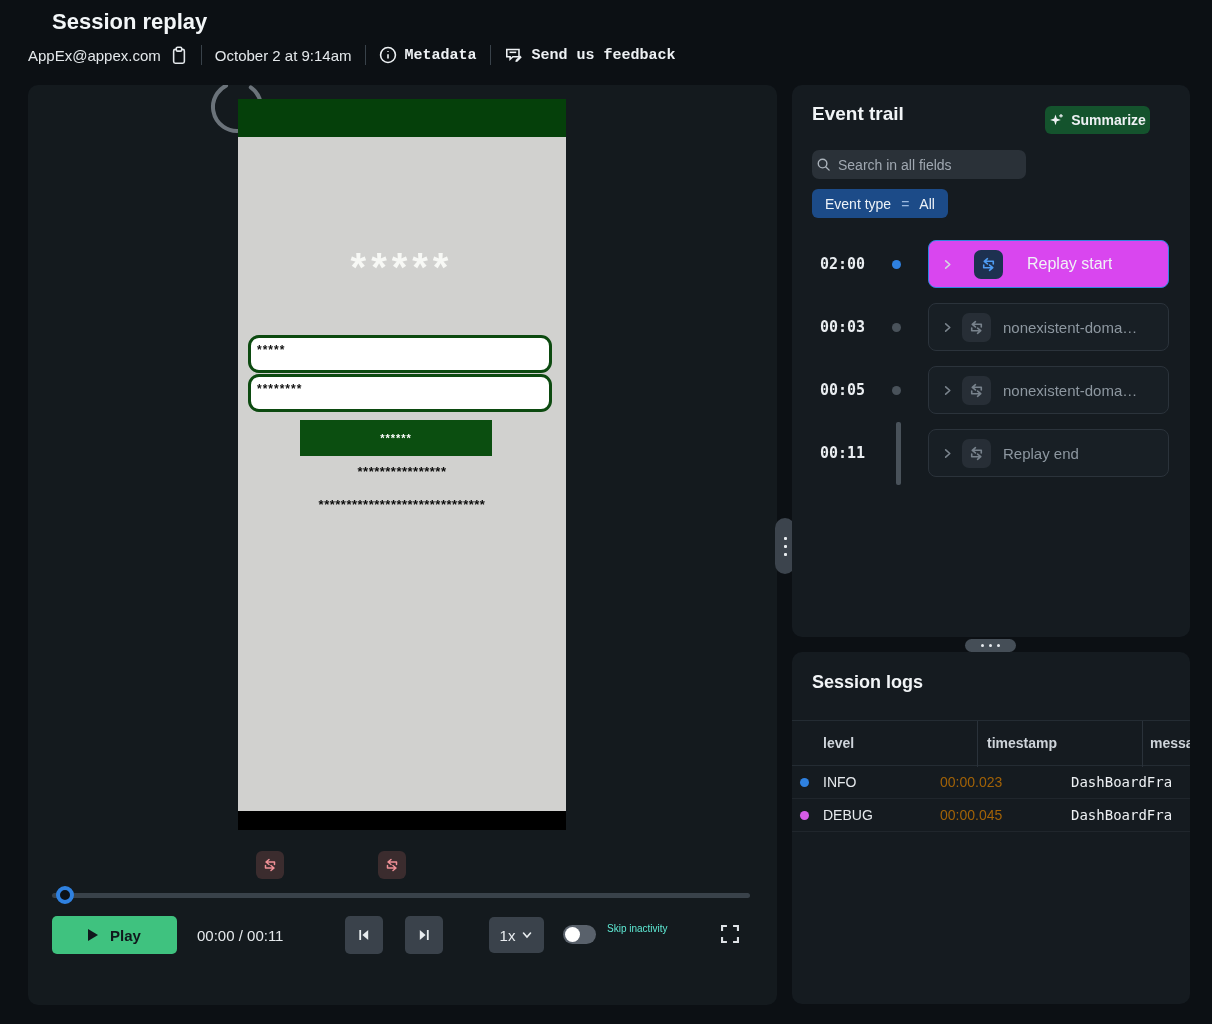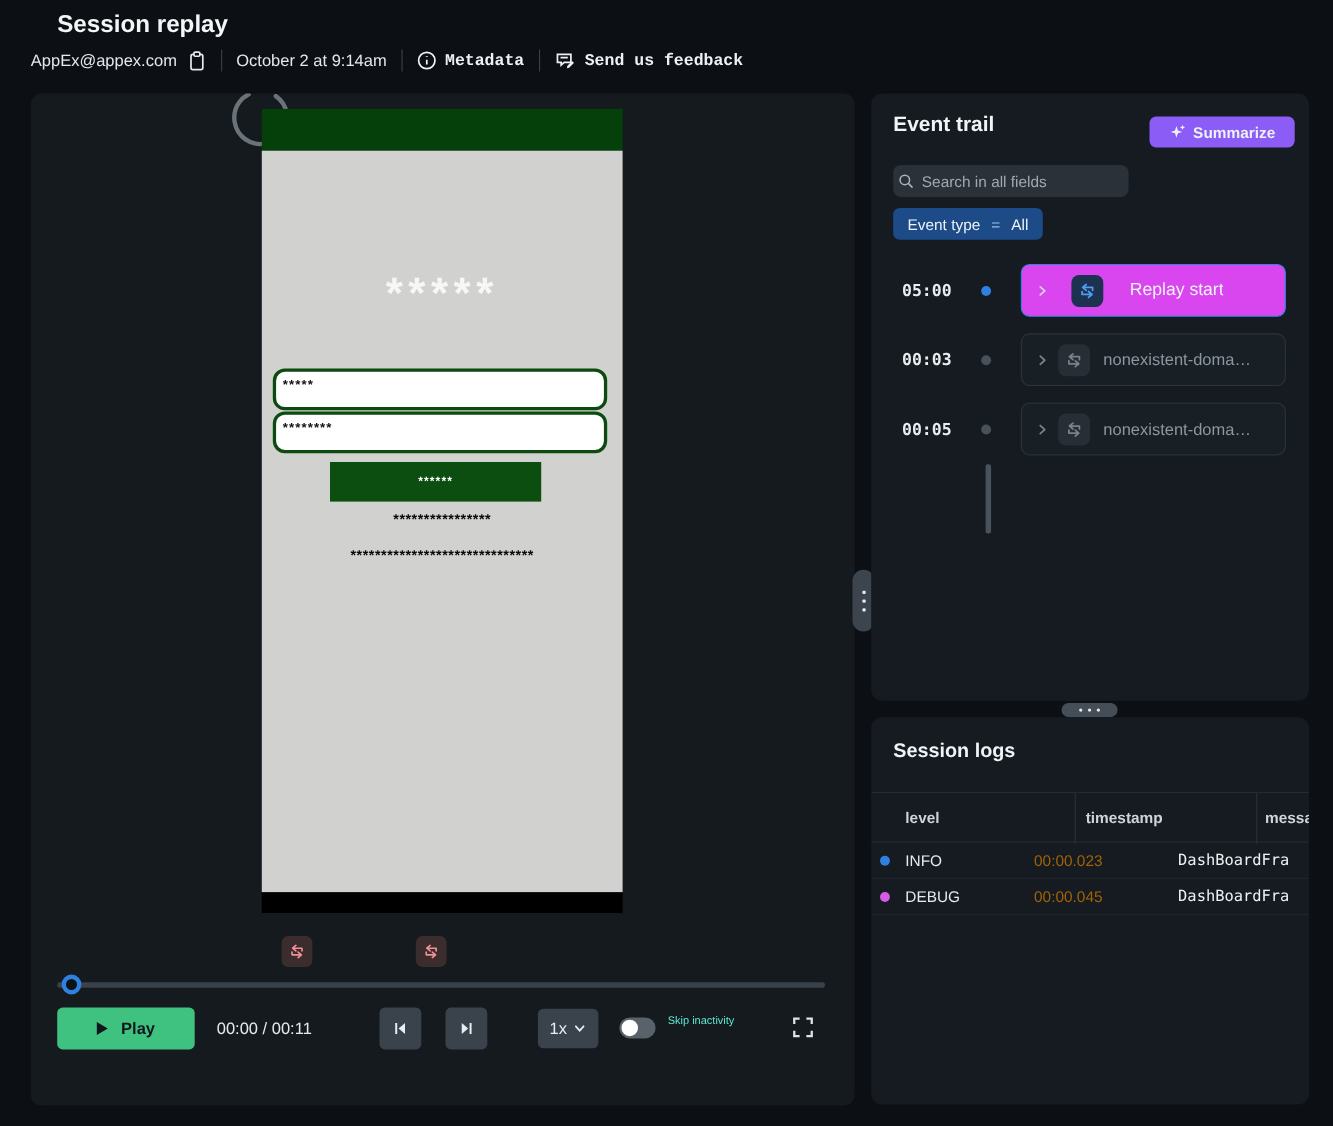--- a/index.html
+++ b/index.html
@@ -56,21 +56,21 @@
   .toggle-label { position:absolute; left:579px; top:824px; height:38px; display:flex; align-items:center; font-size:10px; color:#5eead4; }
   .fullscreen-btn { position:absolute; left:691px; top:838px; background:none; border:none; color:#dfe3e7; cursor:pointer; }
 
   
   .col-resize-handle { position:absolute; left:775px; top:518px; width:20px; height:56px; border-radius:10px; background:#3c444d; display:flex; flex-direction:column; align-items:center; justify-content:center; gap:5px; cursor:col-resize; }
   .col-resize-handle i { width:3px; height:3px; background:#e8ecef; border-radius:1px; }
 
   
   .event-panel { position:absolute; left:792px; top:85px; width:398px; height:552px; background:#151b20; border-radius:10px; overflow:hidden; }
   .panel-title { position:absolute; left:20px; top:18px; font-size:19px; font-weight:700; color:#f1f4f6; }
-  .summarize-btn { position:absolute; left:253px; top:21px; width:132px; height:28px; border:none; border-radius:6px; background:#8b5cf6; color:#eef1f4; font-size:14px; font-weight:600; font-family:inherit; display:flex; align-items:center; justify-content:center; gap:7px; cursor:pointer; }
+  .summarize-btn { position:absolute; left:253px; top:21px; width:105px; height:28px; border:none; border-radius:6px; background:#14532d; color:#eef1f4; font-size:14px; font-weight:600; font-family:inherit; display:flex; align-items:center; justify-content:center; gap:7px; cursor:pointer; }
   .search-box { position:absolute; left:20px; top:65px; width:214px; height:29px; border-radius:7px; background:#2a3138; display:flex; align-items:center; padding:0 4px; gap:7px; color:#9aa3ac; }
   .search-box input { flex:1; background:none; border:none; outline:none; color:#cfd5da; font-size:14px; font-family:inherit; min-width:0; }
   .search-box input::placeholder { color:#a0a8b1; }
   .filter-chip { position:absolute; left:20px; top:104px; height:29px; border-radius:6px; background:#1c4b88; display:inline-flex; align-items:center; padding:0 13px; font-size:14px; color:#edf2f7; cursor:pointer; }
   .filter-chip .op { color:#9cb9e0; margin:0 10px; }
 
   .event-row { position:absolute; left:0; width:100%; height:48px; }
   .event-row.r0 { top:155px; } .event-row.r1 { top:218px; }
   .event-row.r2 { top:281px; } .event-row.r3 { top:344px; }
   .event-time { position:absolute; left:28px; top:0; height:48px; display:flex; align-items:center; font-size:15px; font-weight:700; color:#e9edf0; }
@@ -257,21 +257,21 @@
       <input type="text" placeholder="Search in all fields" style="">
     </div>
 
     <div class="filter-chip">
       <span>Event type</span>
       <span class="op">=</span>
       <span>All</span>
     </div>
 
     <div class="event-row r0">
-      <div class="event-time mono">05:00</div>
+      <div class="event-time mono">02:00</div>
       <div class="event-dot active"></div>
       <div class="event-card selected">
         <span class="chev">
           <svg width="11" height="11" viewBox="0 0 12 12" fill="none" stroke="currentColor" stroke-width="1.7" stroke-linecap="round" stroke-linejoin="round">
               <polyline points="4,2 8.5,6 4,10"></polyline>
             </svg>
         </span>
         <span class="evt-icon">
           <svg width="17" height="17" viewBox="0 0 16 16" fill="none" stroke="currentColor" stroke-width="1.5" stroke-linecap="round" stroke-linejoin="round">
             <path d="M12.5 7.5 V5 H4.5 M7 2.5 L4 5 L7 7.5"></path>
@@ -313,20 +313,37 @@
         <span class="evt-icon">
           <svg width="17" height="17" viewBox="0 0 16 16" fill="none" stroke="currentColor" stroke-width="1.5" stroke-linecap="round" stroke-linejoin="round">
             <path d="M12.5 7.5 V5 H4.5 M7 2.5 L4 5 L7 7.5"></path>
             <path d="M3.5 8.5 V11 H11.5 M9 8.5 L12 11 L9 13.5"></path>
           </svg>
         </span>
         <span class="evt-label">nonexistent-doma…</span>
       </div>
     </div>
 
+    <div class="event-row r3">
+      <div class="event-time mono">00:11</div>
+      <div class="event-card">
+        <span class="chev">
+          <svg width="11" height="11" viewBox="0 0 12 12" fill="none" stroke="currentColor" stroke-width="1.7" stroke-linecap="round" stroke-linejoin="round">
+              <polyline points="4,2 8.5,6 4,10"></polyline>
+            </svg>
+        </span>
+        <span class="evt-icon">
+          <svg width="17" height="17" viewBox="0 0 16 16" fill="none" stroke="currentColor" stroke-width="1.5" stroke-linecap="round" stroke-linejoin="round">
+            <path d="M12.5 7.5 V5 H4.5 M7 2.5 L4 5 L7 7.5"></path>
+            <path d="M3.5 8.5 V11 H11.5 M9 8.5 L12 11 L9 13.5"></path>
+          </svg>
+        </span>
+        <span class="evt-label">Replay end</span>
+      </div>
+    </div>
 
     <div class="event-scroll-thumb"></div>
   </div>
 
   <div class="row-resize-handle">
     <i></i>
       <i></i>
       <i></i>
   </div>
 

